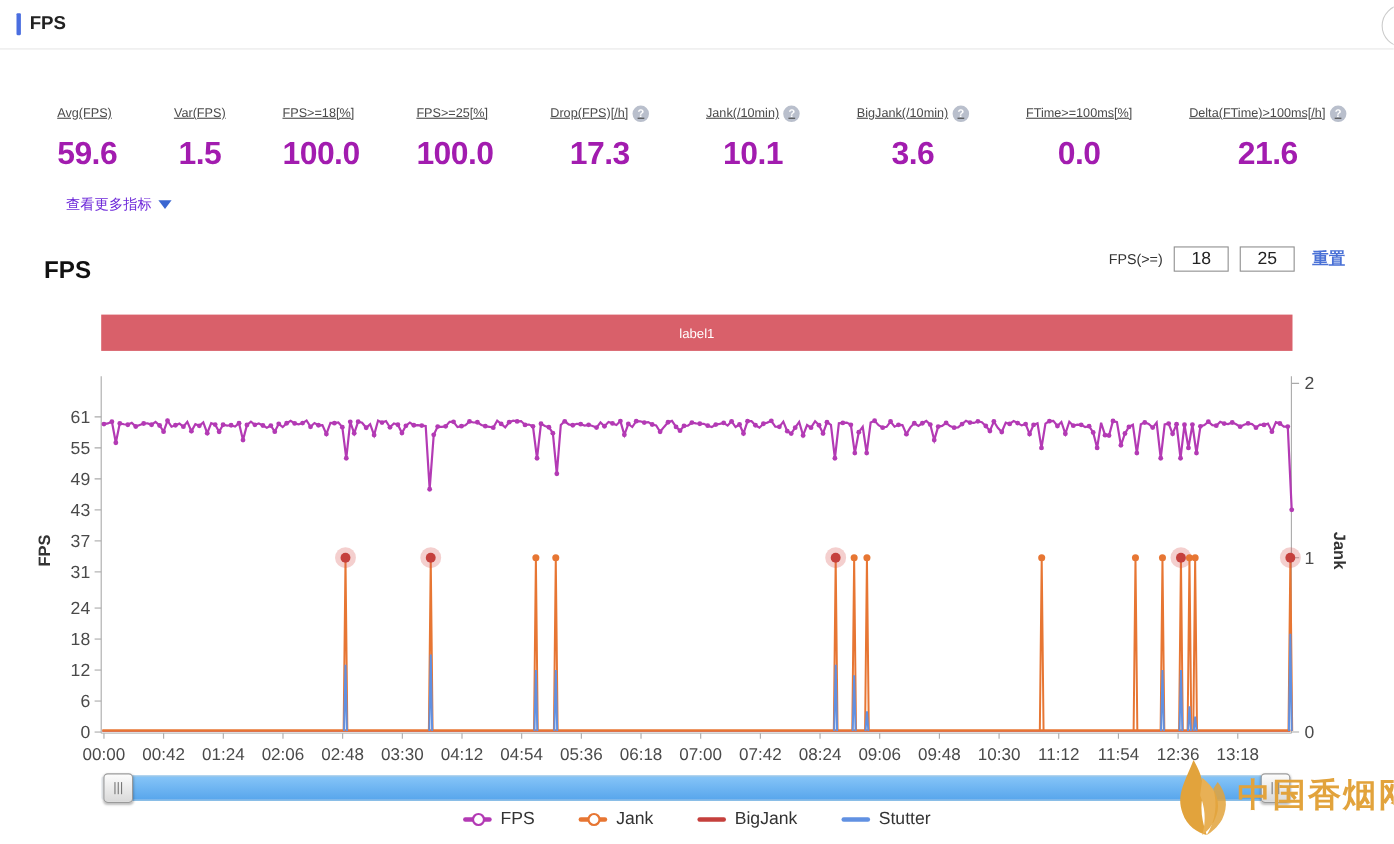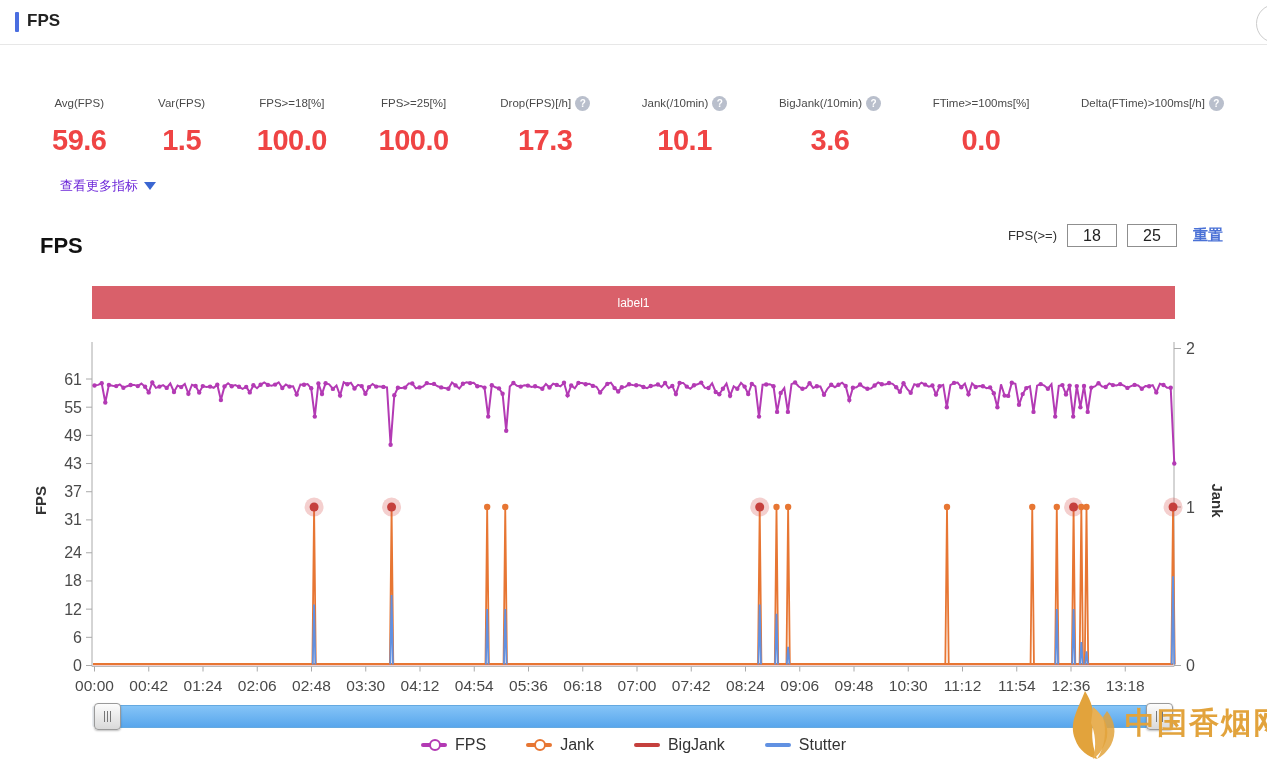--- a/index.html
+++ b/index.html
@@ -8,24 +8,24 @@
   
   .hdr{position:absolute;left:0;top:0;width:100%;height:44px;border-bottom:1px solid #e7e7e7;background:#fff;}
   .hdr-accent{position:absolute;left:15px;top:12px;width:4px;height:20px;background:#4a6ee0;border-radius:1px;}
   .hdr-title{position:absolute;left:27px;top:11px;font-size:17px;font-weight:bold;color:#222;}
   .collapse-btn{position:absolute;right:16px;top:4px;width:37px;height:37px;border:1px solid #ccc;border-radius:50%;
         background:#fff;display:flex;align-items:center;justify-content:center;cursor:pointer;}
   .collapse-btn .tri{width:0;height:0;border-left:7px solid transparent;border-right:7px solid transparent;border-top:9px solid #4b5366;}
   
   .metrics{position:absolute;left:48px;top:90px;width:1180px;display:flex;justify-content:space-between;}
   .metric{text-align:center;padding:0 4px;}
-  .mlabel{font-size:11.5px;color:#4a4a4a;white-space:nowrap;height:26px;display:flex;align-items:center;justify-content:center;gap:4px;}
+  .mlabel{font-size:11.5px;color:#4a4a4a;white-space:nowrap;height:26px;display:flex;align-items:center;gap:4px;text-decoration:underline;}
   .qbadge{display:inline-flex;width:15px;height:15px;border-radius:50%;background:#b9bfcc;color:#fff;
         font-size:10px;font-weight:bold;align-items:center;justify-content:center;cursor:pointer;}
-  .mvalue{font-size:29px;font-weight:bold;color:#ef4444;margin-top:8px;letter-spacing:-0.5px;white-space:nowrap;}
+  .mvalue{font-size:29px;font-weight:bold;color:#a21caf;margin-top:8px;letter-spacing:-0.5px;white-space:nowrap;}
   .more-link{position:absolute;left:60px;top:177px;font-size:13px;color:#6d28d9;cursor:pointer;display:flex;align-items:center;gap:6px;}
   .more-link .tri{width:0;height:0;border-left:6px solid transparent;border-right:6px solid transparent;border-top:8px solid #3a66d1;}
   
   .sec-title{position:absolute;left:40px;top:233px;font-size:22px;font-weight:bold;color:#111;}
   .thresh{position:absolute;right:88px;top:224px;display:flex;align-items:center;gap:10px;font-size:13px;color:#333;}
   .thresh input{width:48px;height:21px;border:1px solid #8f8f8f;font-size:16px;text-align:center;color:#222;
         font-family:"Liberation Sans",sans-serif;padding:0;}
   .reset{color:#4a71d6;font-size:15px;font-weight:bold;cursor:pointer;margin-left:6px;}
   
   .banner{position:absolute;left:92px;top:286px;width:1083px;height:33px;background:#d9606a;
@@ -116,20 +116,21 @@
         <div class="mlabel">
           <span>FTime&gt;=100ms[%]</span>
         </div>
         <div class="mvalue">0.0</div>
       </div>
       <div class="metric">
         <div class="mlabel">
           <span>Delta(FTime)&gt;100ms[/h]</span>
           <span class="qbadge">?</span>
         </div>
+        <div class="mvalue">21.6</div>
       </div>
     </div>
 
   <div class="more-link">
     <span>查看更多指标</span>
     <span class="tri"></span>
   </div>
 
   <div class="sec-title">FPS</div>
 

